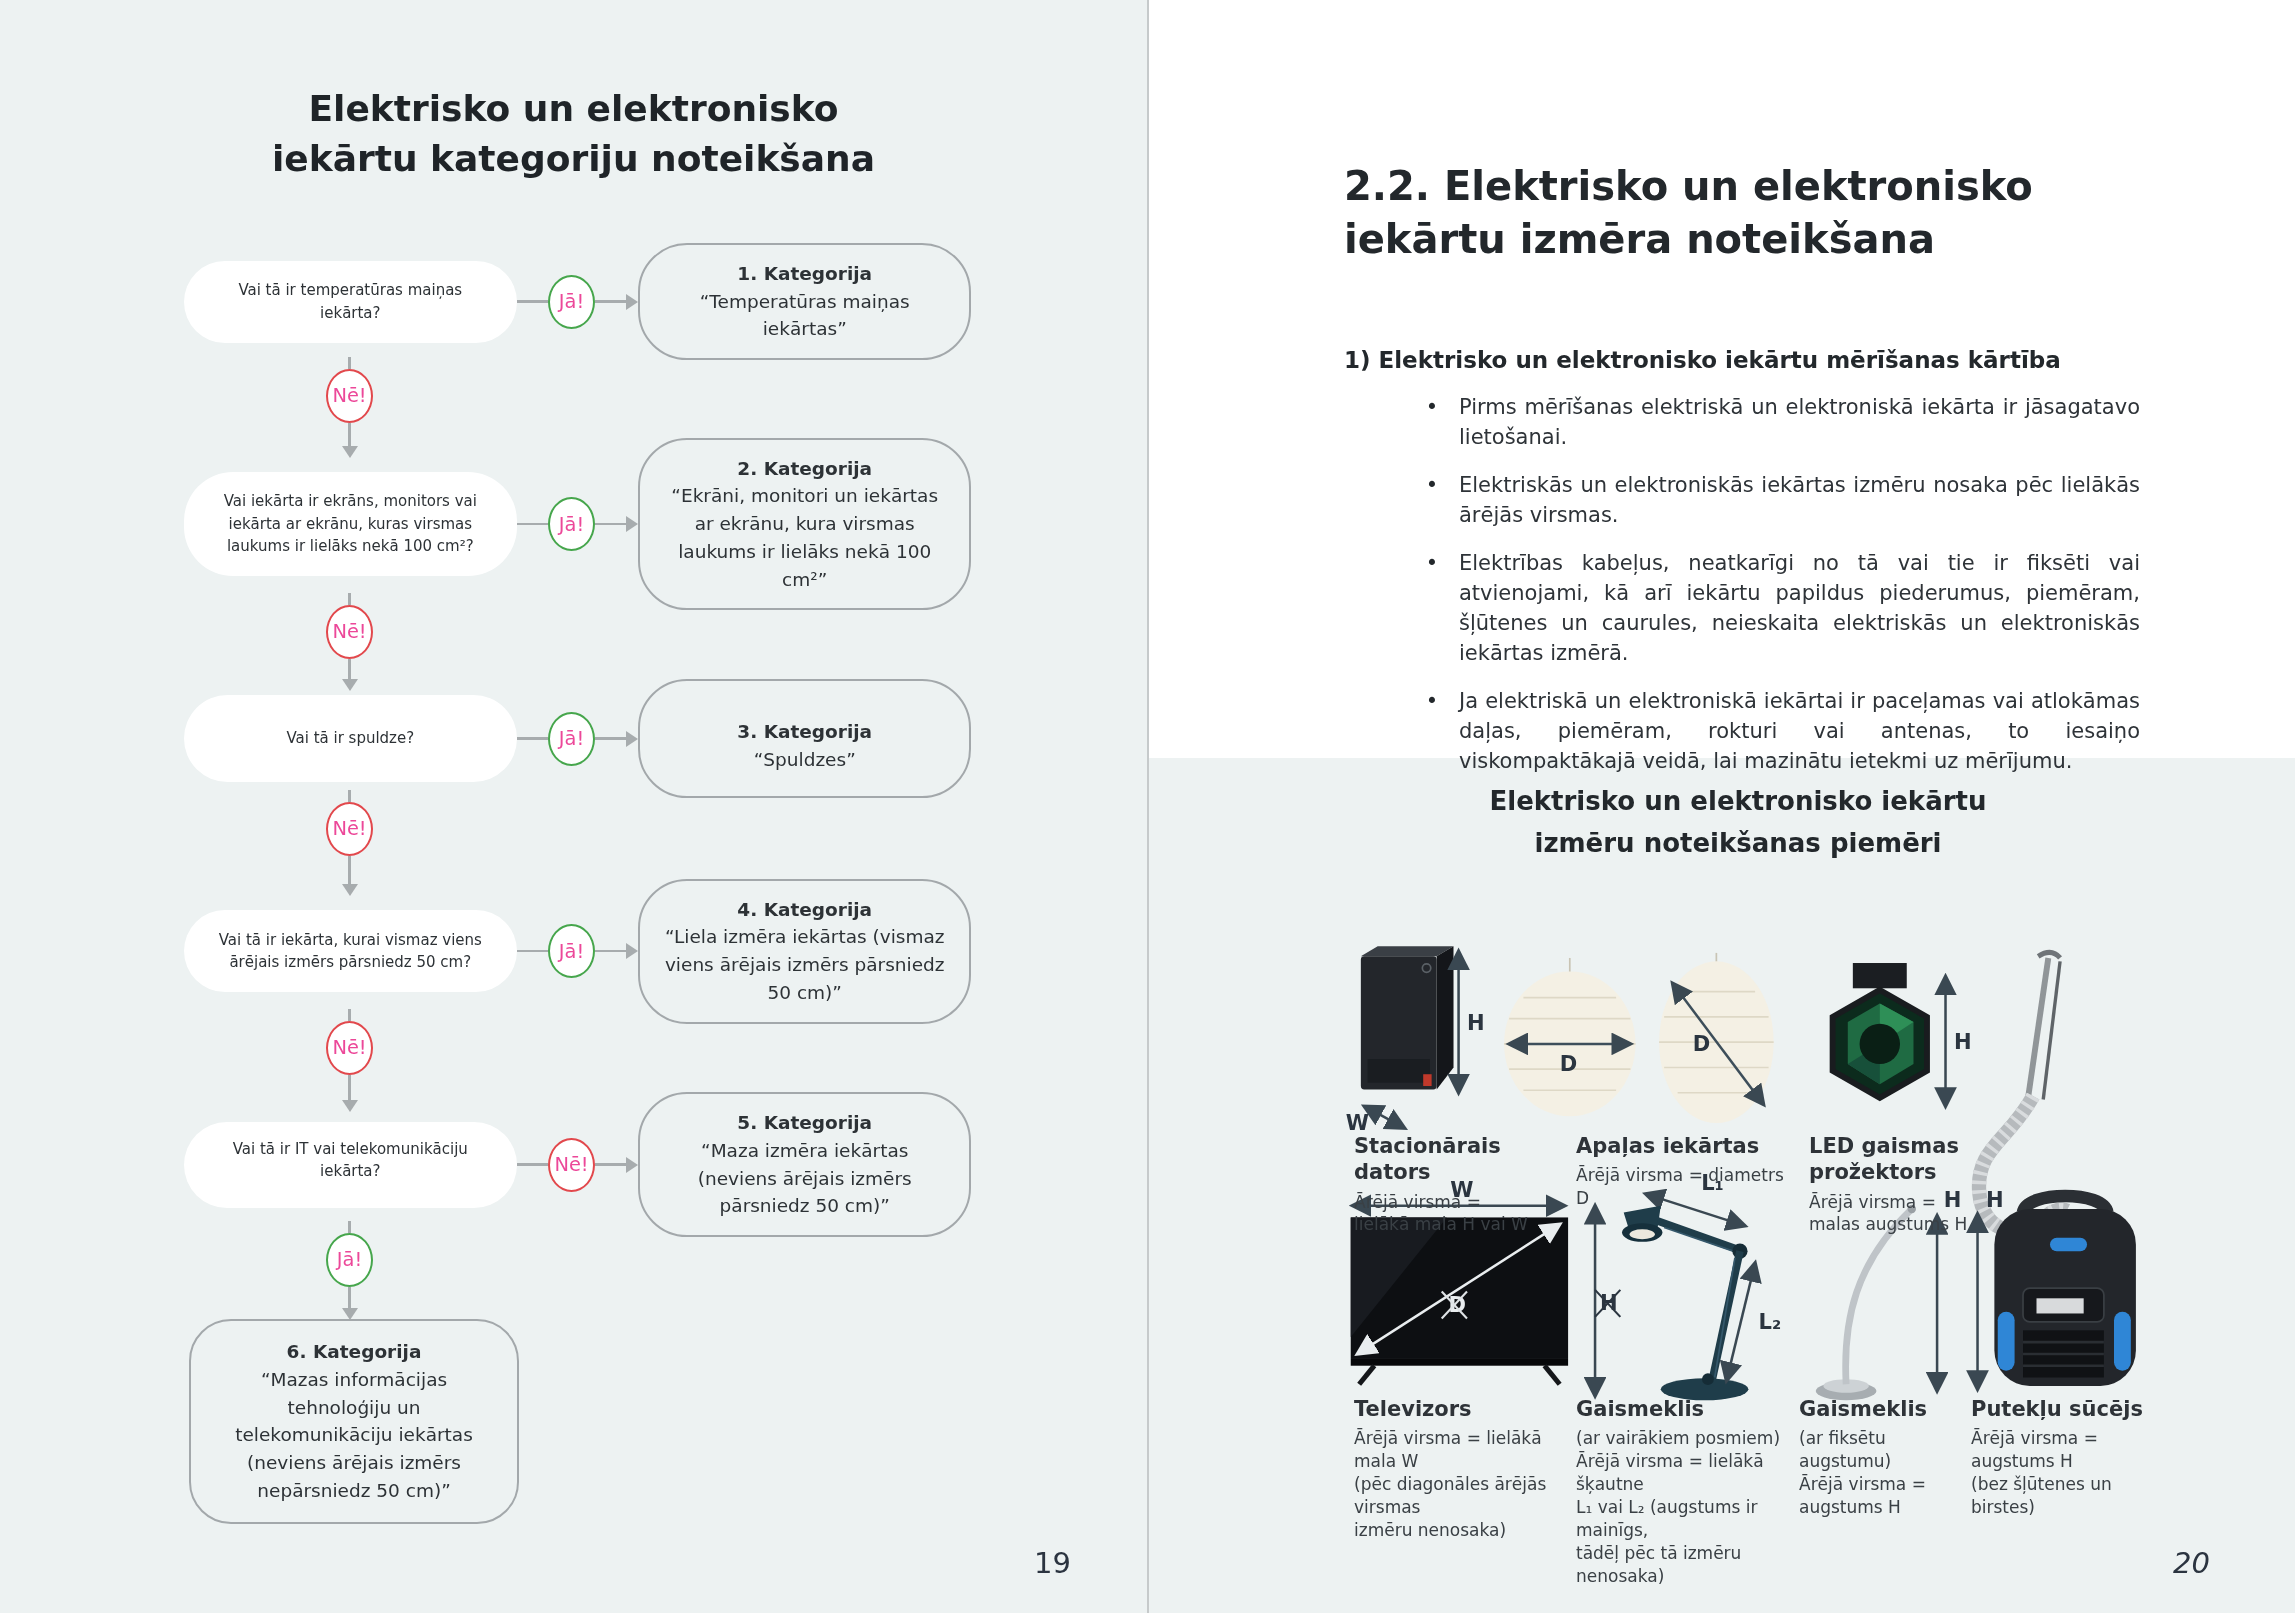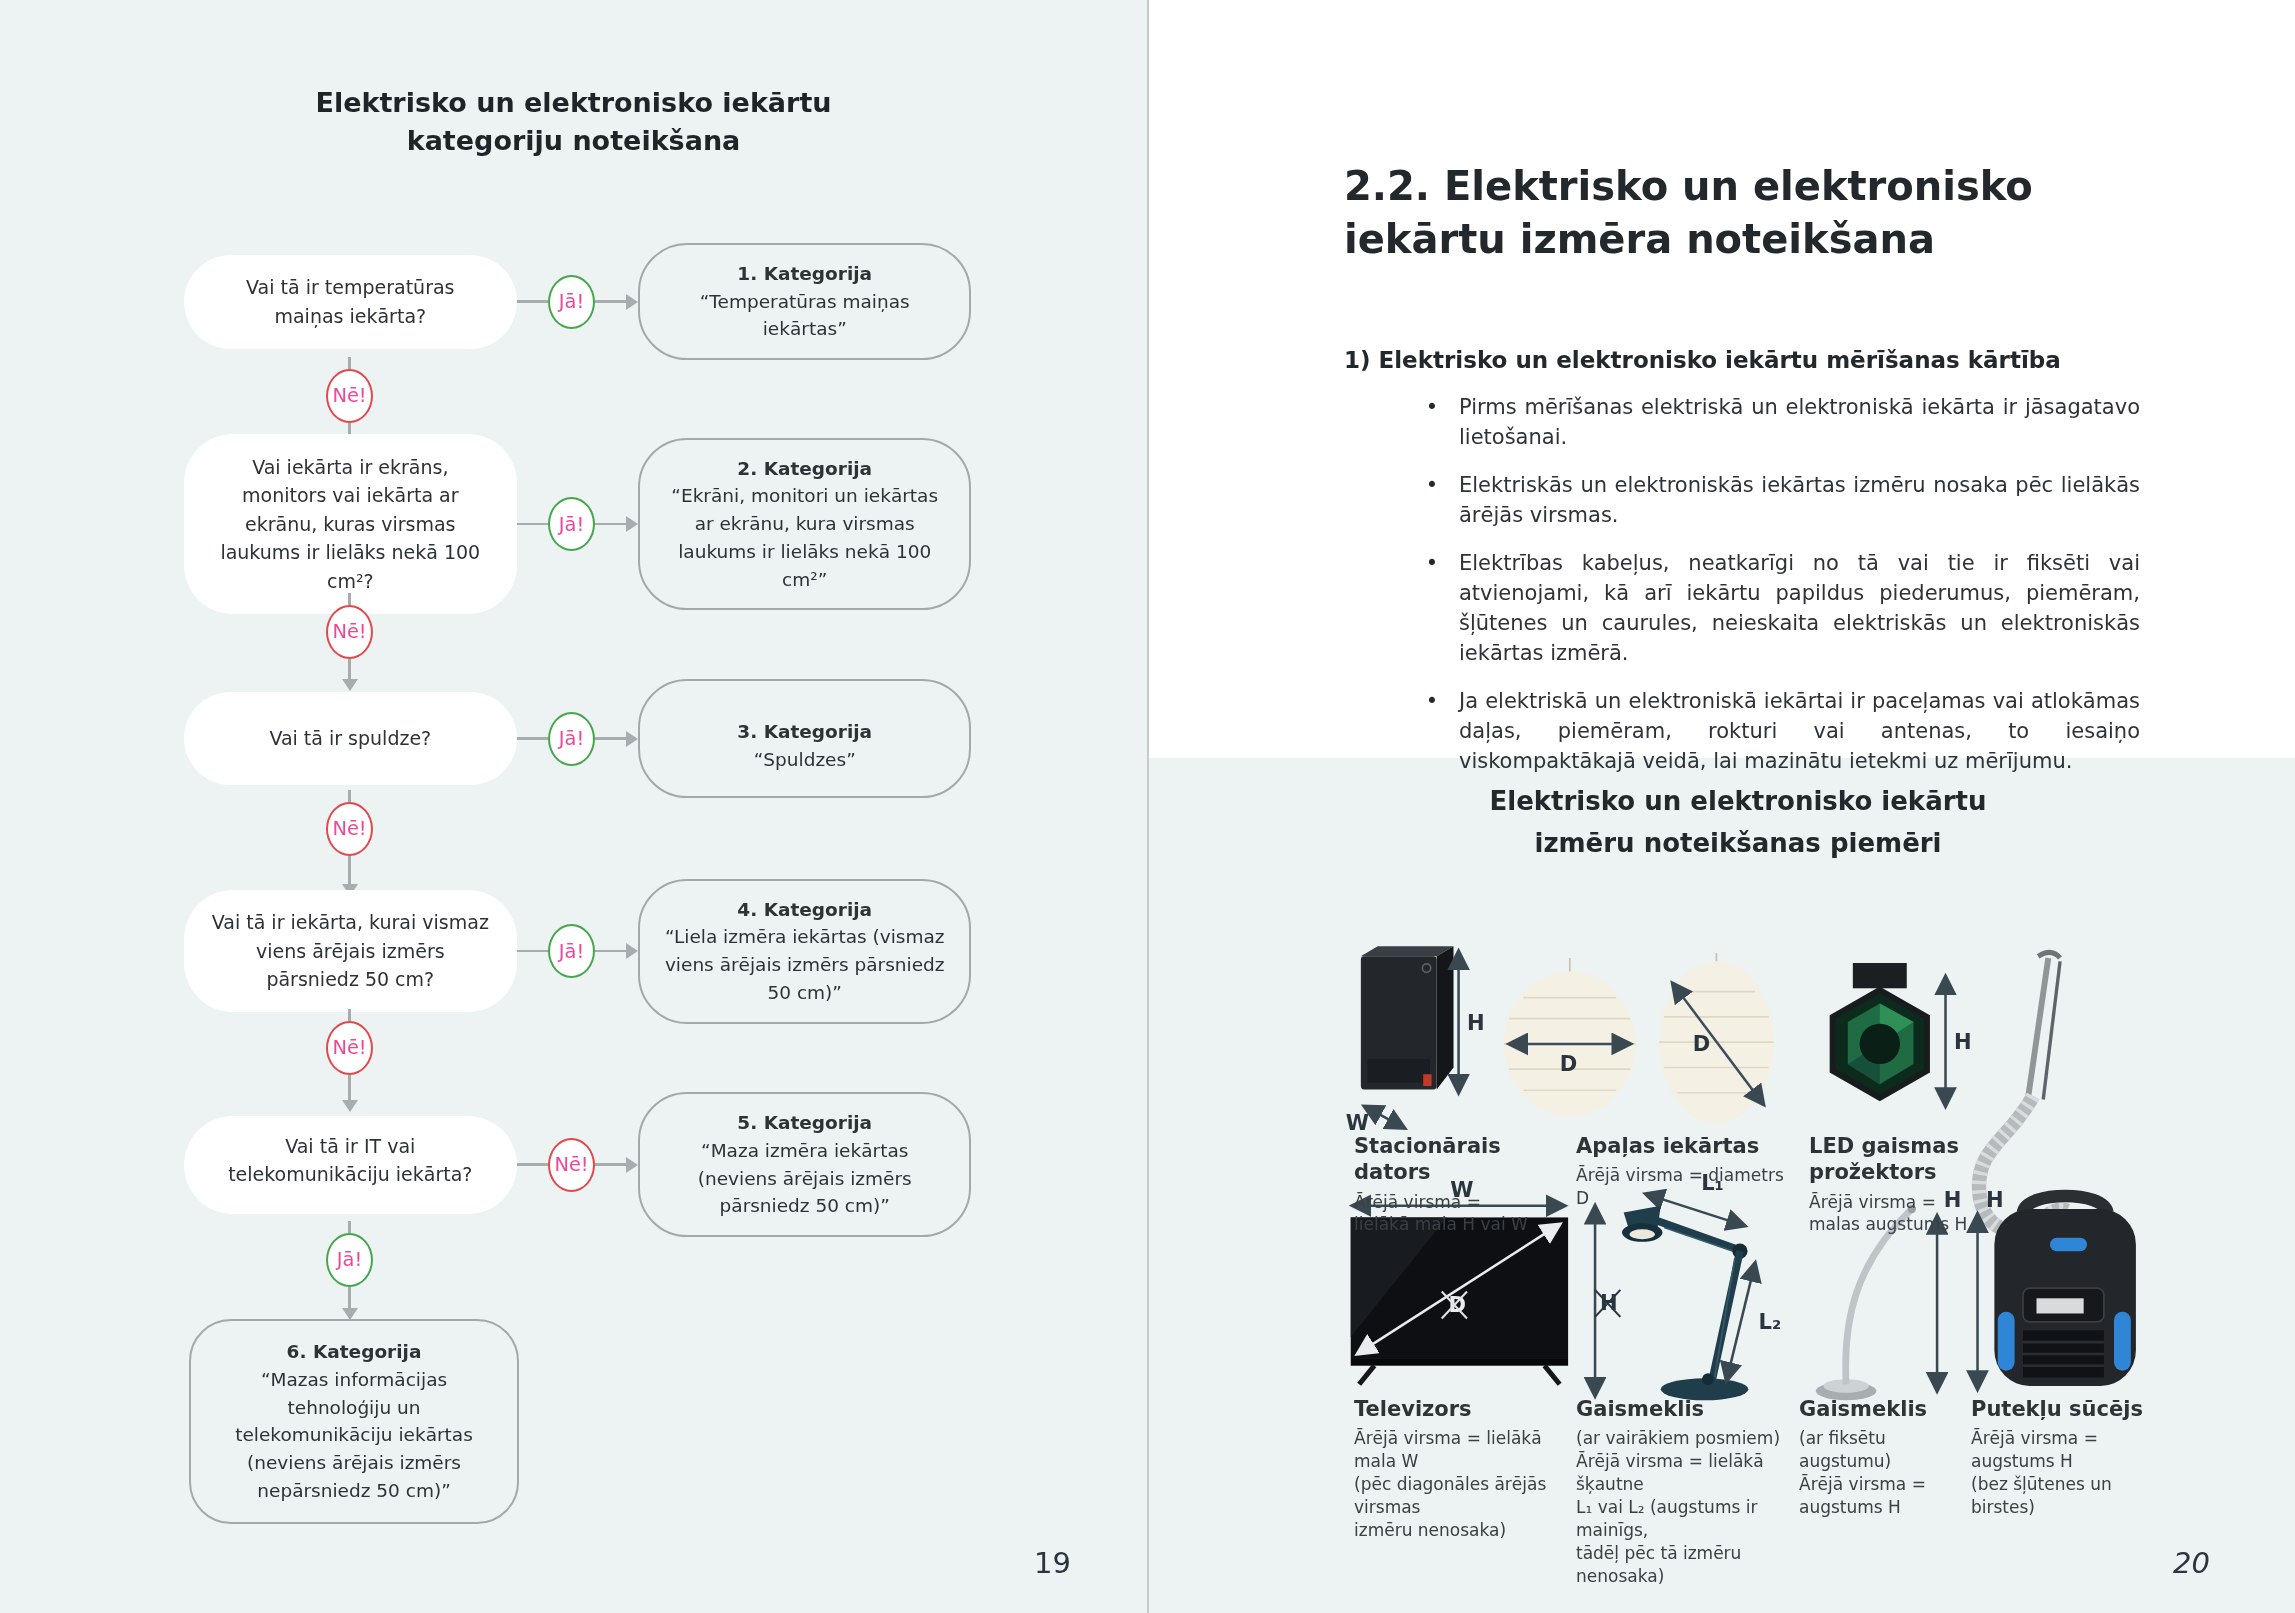--- a/index.html
+++ b/index.html
@@ -10,25 +10,25 @@
     --box_border_gray:#a3a8ab;
     --text_dark:#2a2f33;
   }
   *{box-sizing:border-box;margin:0;padding:0;}
   html,body{background:#dfe5e5;}
   body{font-family:"DejaVu Sans","Liberation Sans",sans-serif;color:var(--text_dark);}
   .spread{position:relative;width:2295px;height:1613px;background:var(--background);overflow:hidden;}
 
   
   .page-left{position:absolute;left:0;top:0;width:1147px;height:1613px;background:var(--background);}
-  .fc-title{position:absolute;top:84px;left:0;width:100%;text-align:center;font-size:27px;font-weight:bold;line-height:1.4;color:#1f2428;}
+  .fc-title{position:absolute;top:84px;left:0;width:100%;text-align:center;font-size:36px;font-weight:bold;line-height:1.4;color:#1f2428;}
   .fc-title .inner{display:inline-block;max-width:657px;}
 
   .fc-row{position:absolute;left:184px;width:787px;display:flex;align-items:center;}
-  .qbox{width:333px;background:#ffffff;border-radius:49px;padding:18.5px 25px;text-align:center;font-size:19px;line-height:1.5;color:#2d3236;}
+  .qbox{width:333px;background:#ffffff;border-radius:49px;padding:18.5px 25px;text-align:center;font-size:15px;line-height:1.5;color:#2d3236;}
   .cbox{width:333px;background:var(--background);border:2.5px solid var(--box_border_gray);border-radius:49px;padding:15px 22px;text-align:center;font-size:18.5px;line-height:1.5;color:#2d3236;}
   .ctitle{font-weight:bold;}
   .hconn{width:122px;display:flex;align-items:center;}
   .hline{flex:1;height:2.5px;background:var(--arrow_gray);}
   .tri-r{width:0;height:0;border-top:8.4px solid transparent;border-bottom:8.4px solid transparent;border-left:12.6px solid var(--arrow_gray);}
   .tri-d{width:0;height:0;border-left:8.4px solid transparent;border-right:8.4px solid transparent;border-top:12.6px solid var(--arrow_gray);}
   .circle{flex:none;width:47px;height:54px;border-radius:50%;background:#fff;display:flex;align-items:center;justify-content:center;font-size:19.4px;color:#ec4899;}
   .circle.green{border:2.9px solid var(--yes_green);}
   .circle.red{border:2.9px solid var(--no_red);}
   .vconn{position:absolute;left:324px;width:51px;display:flex;flex-direction:column;align-items:center;}

